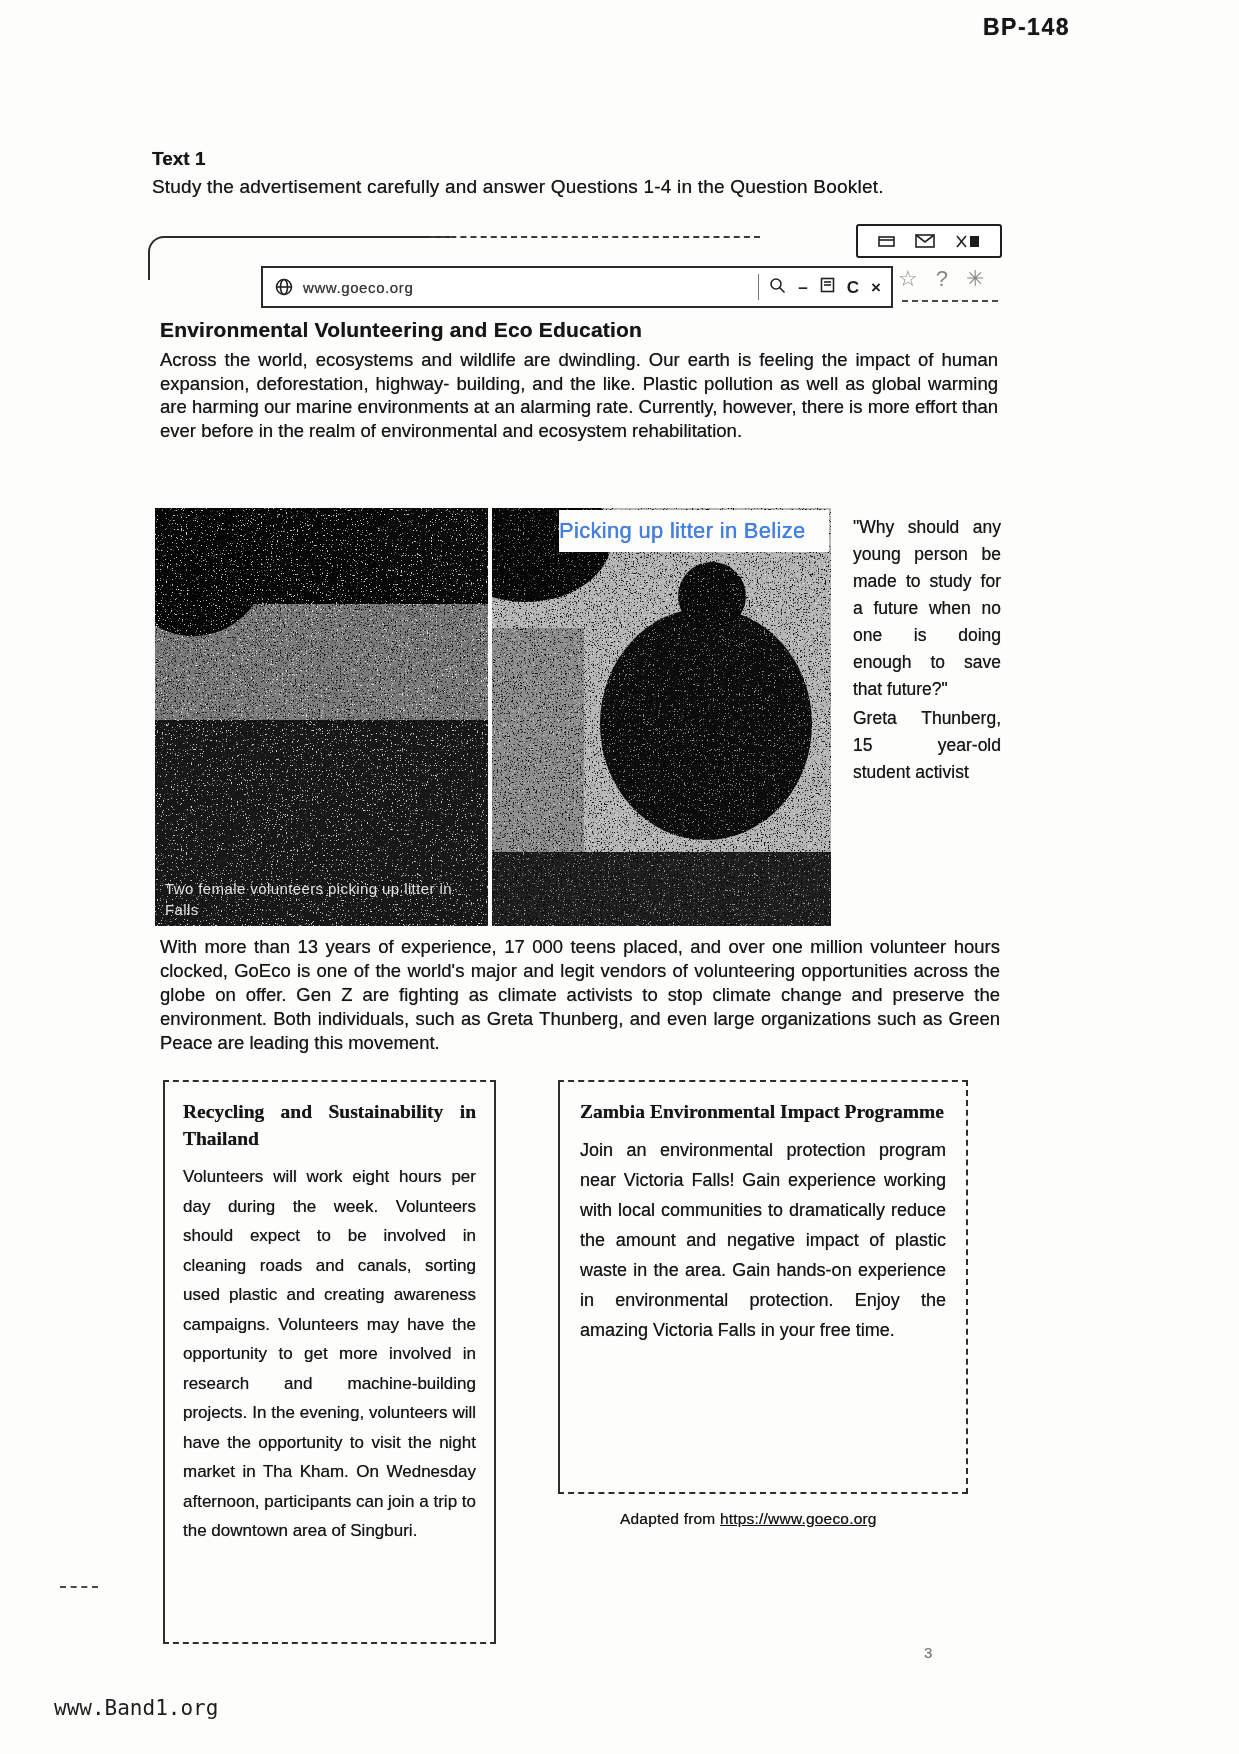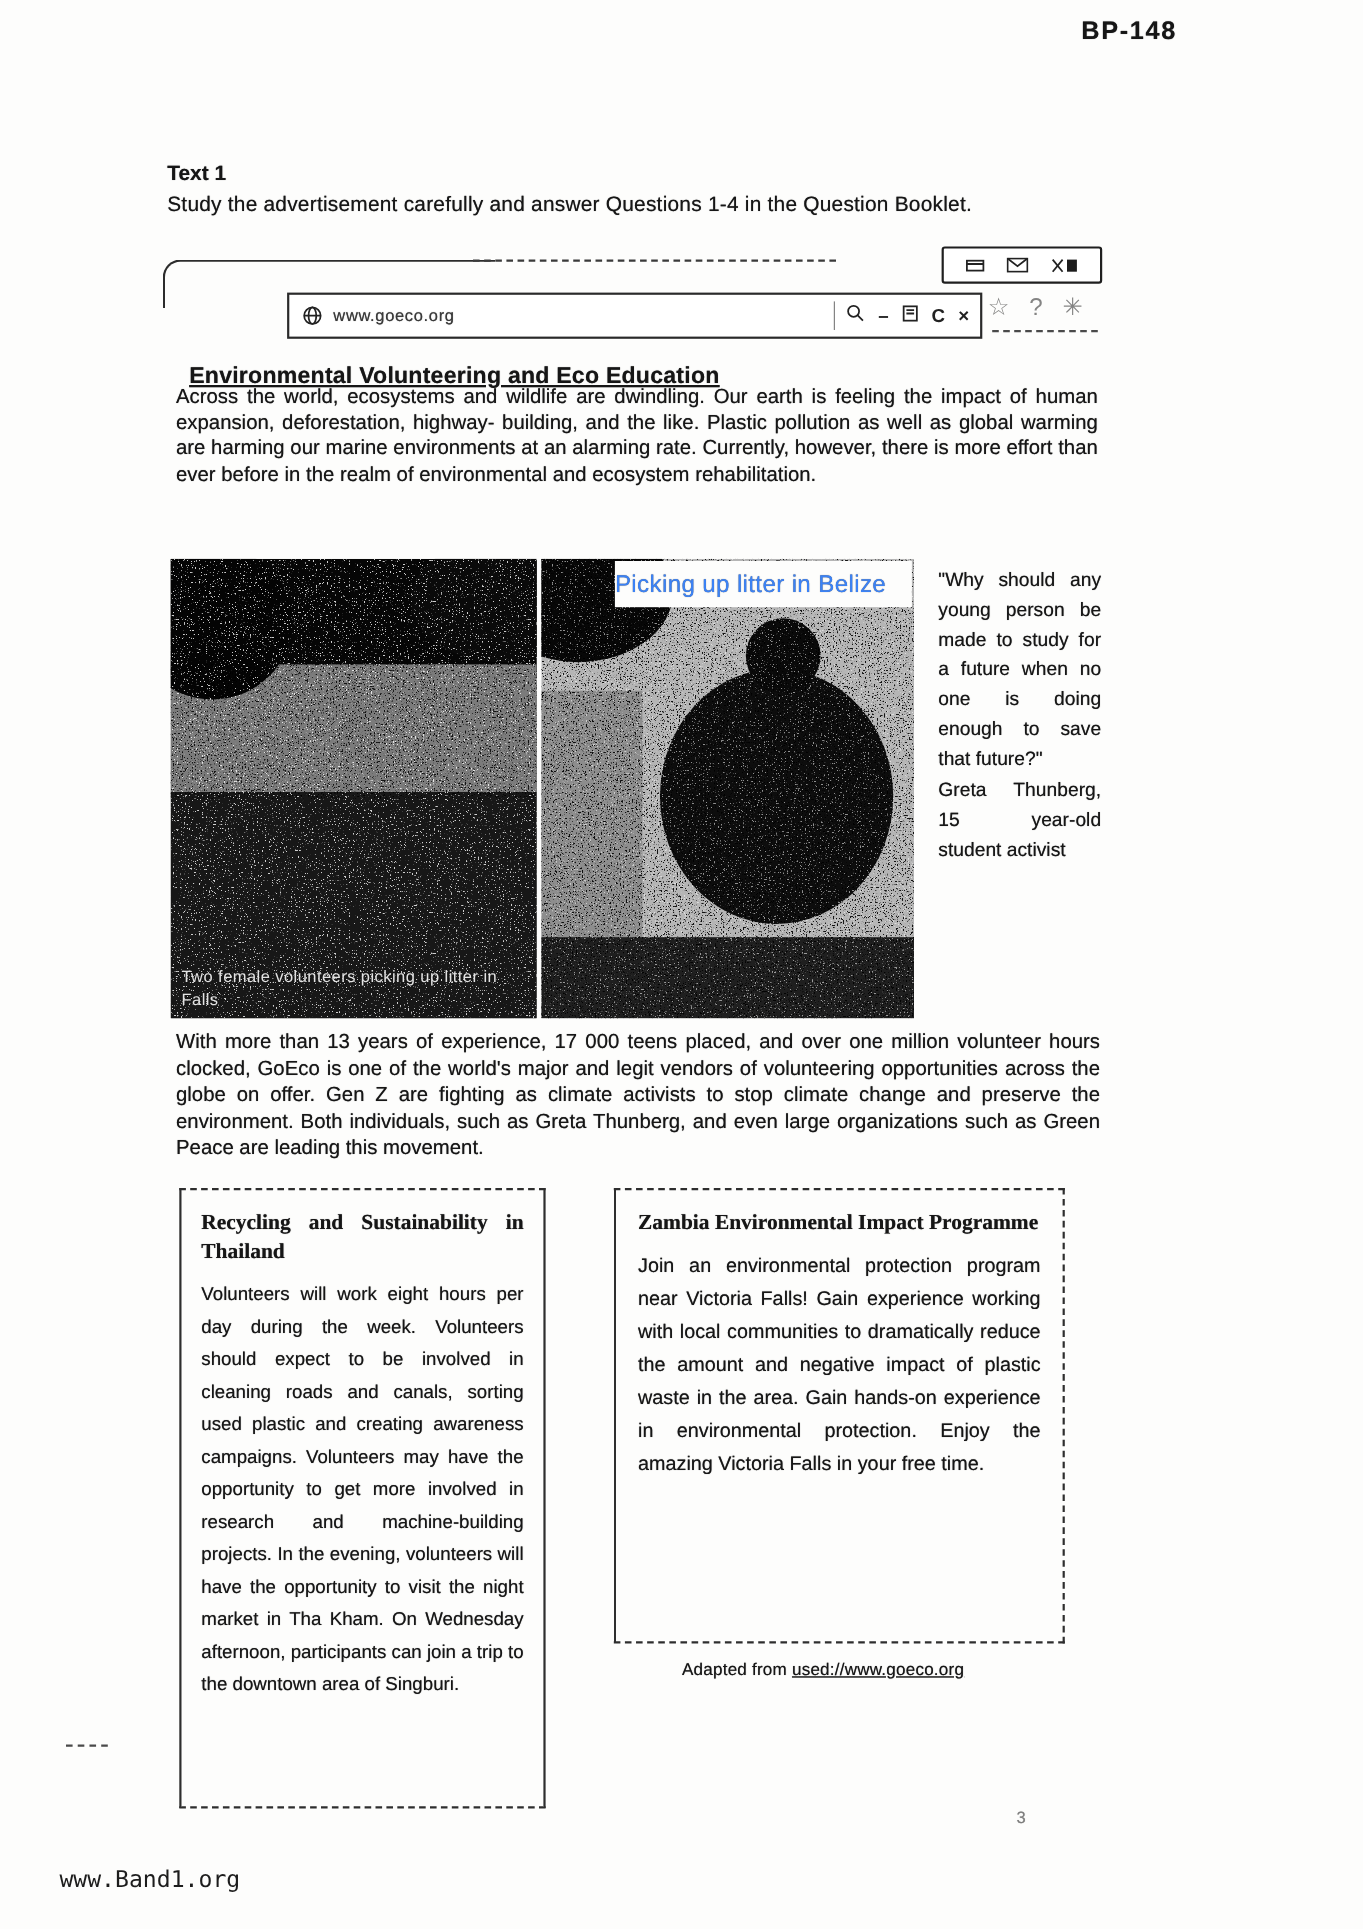--- a/index.html
+++ b/index.html
@@ -28,21 +28,21 @@
   .addr-bar{left:250px;top:266px;width:628px;height:38px;border:2px solid #2a2a2a;display:flex;align-items:center;background:#fff;margin-left:11px;}
   .addr-bar .favicon{margin:0 10px 0 12px;display:flex;}
   .addr-bar .url{font-size:15px;color:#3a3a3a;letter-spacing:.6px;}
   .bar-icons{margin-left:auto;display:flex;align-items:center;gap:12px;padding:0 10px;border-left:1px solid #777;height:70%;}
   .bar-icons .glyph{font-size:17px;font-weight:bold;color:#222;line-height:1;}
   .side-icons{left:898px;top:266px;display:flex;gap:18px;align-items:center;opacity:.55;}
   .side-icons .glyph{font-size:22px;color:#222;}
   .artifact-dash{border-top:2px dashed #4a4a4a;height:0;}
 
   
-  .headline{left:160px;top:318px;font-size:21px;font-weight:bold;letter-spacing:.2px;margin:12px;text-decoration:underline;}
+  .headline{left:160px;top:318px;font-size:21px;font-weight:bold;letter-spacing:.2px;margin:0;}
   .intro{left:160px;top:348px;width:838px;margin:0;font-size:18.5px;line-height:23.5px;text-align:justify;}
 
   
   .photo-area{left:155px;top:508px;width:676px;height:418px;}
   .photo{position:absolute;top:0;height:418px;overflow:hidden;}
   .photo-left{left:0;width:333px;}
   .photo-right{left:337px;width:339px;}
   .photo svg{display:block;width:100%;height:100%;}
   .caption-strip{position:absolute;left:404px;top:2px;width:270px;height:42px;background:#fdfdfc;display:flex;align-items:center;}
   .caption-strip span{font-size:22px;color:#3b82f6;letter-spacing:.3px;text-align:right;}
@@ -198,20 +198,20 @@
     <div class="box-body txt">Volunteers will work eight hours per day during the week. Volunteers should expect to be involved in cleaning roads and canals, sorting used plastic and creating awareness campaigns. Volunteers may have the opportunity to get more involved in research and machine-building projects. In the evening, volunteers will have the opportunity to visit the night market in Tha Kham. On Wednesday afternoon, participants can join a trip to the downtown area of Singburi.</div>
   </div>
 
   <div class="abs box box-right">
     <div class="box-title txt">Zambia Environmental Impact Programme</div>
     <div class="box-body txt">Join an environmental protection program near Victoria Falls! Gain experience working with local communities to dramatically reduce the amount and negative impact of plastic waste in the area. Gain hands-on experience in environmental protection. Enjoy the amazing Victoria Falls in your free time.</div>
   </div>
 
   <div class="abs source-note txt">
     <span>Adapted from</span>
-    <span class="src-url">used://www.goeco.org</span>
+    <span class="src-url">https://www.goeco.org</span>
   </div>
 
   <div class="abs artifact-dash" style="left:60px;top:1586px;width:38px;"></div>
 
   <div class="abs page-num txt">3</div>
   <div class="abs watermark">www.Band1.org</div>
 </div>
 
 </body></html>

